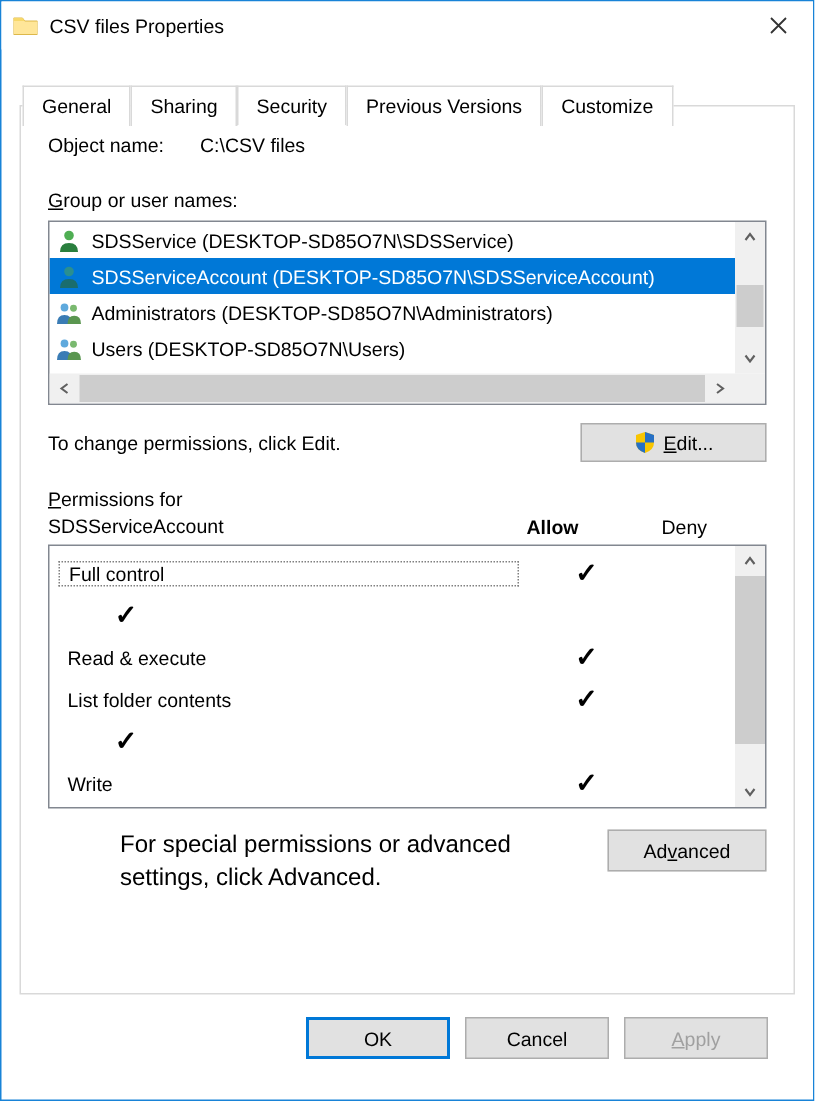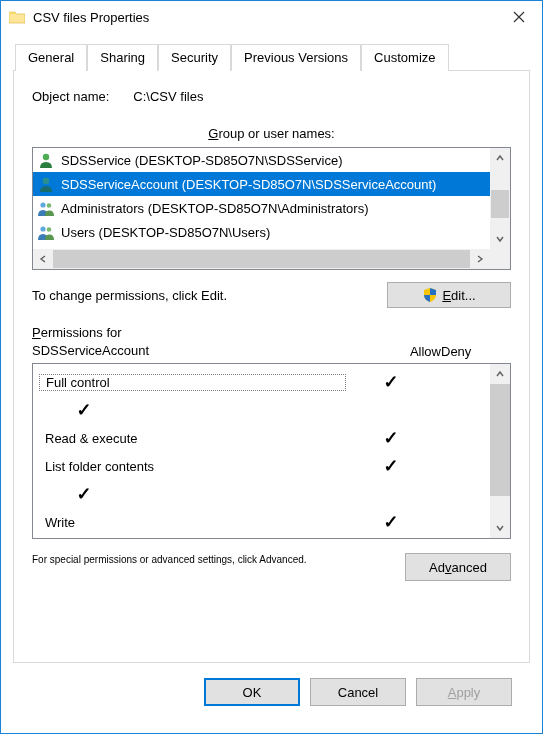--- a/index.html
+++ b/index.html
@@ -3,27 +3,27 @@
 <meta charset="utf-8">
 <style>
 * { box-sizing: border-box; margin: 0; padding: 0; }
 body { font-family: "Segoe UI", Tahoma, sans-serif; font-size: 13px; background: #fff; width: 543px; height: 734px; overflow: hidden; }
 .window { width: 543px; height: 734px; border: 1px solid #1883d7; display: flex; flex-direction: column; }
 .titlebar { height: 32px; display: flex; align-items: center; padding: 0 0 0 8px; background: #fff; }
 .titlebar .folder-icon { width: 16px; height: 14px; margin-right: 8px; }
 .titlebar .title { flex: 1; font-size: 13px; }
 .titlebar .close { width: 46px; height: 32px; display: flex; align-items: center; justify-content: center; font-size: 15px; font-family: Arial; color: #333; }
 .dialog-body { flex: 1; padding: 10px 12px 12px 12px; display: flex; flex-direction: column; }
-.tab-strip { display: flex; position: relative; top: 1px; z-index: 2; padding-left: 2px; }
+.tab-strip { display: flex; position: relative; top: 14px; z-index: 2; padding-left: 2px; }
 .tab { padding: 5px 12px; border: 1px solid #d9d9d9; border-bottom: none; background: #fff; margin-right: 0; font-size: 13px; cursor: pointer; }
 .tab.inactive { background: #fff; border-color: #d9d9d9; }
 .tab.active { background: #fff; border-bottom: 1px solid #fff; position: relative; z-index: 3; }
 .tab-pane { border: 1px solid #d9d9d9; flex: 1; padding: 18px 18px 14px 18px; background: #fff; }
 .row-obj { display: flex; gap: 24px; margin-bottom: 22px; font-size: 13px; }
-.section-label { font-size: 13px; margin-bottom: 6px; text-align: center; }
+.section-label { font-size: 13px; margin-bottom: 6px; }
 .underline { text-decoration: underline; }
 .users-list { border: 1px solid #828790; height: 123px; position: relative; overflow: hidden; background: #fff; }
 .users-inner { position: absolute; top: 0; left: 0; right: 20px; bottom: 20px; overflow: hidden; }
 .user-item { display: flex; align-items: center; height: 24px; padding: 0 4px; gap: 6px; white-space: nowrap; }
 .user-item.selected { background: #0078d7; color: #fff; }
 .usr-icon { width: 18px; height: 18px; flex-shrink: 0; }
 .vscroll { position: absolute; right: 0; top: 0; width: 20px; bottom: 20px; background: #f0f0f0; display: flex; flex-direction: column; }
 .vscroll .arr { height: 20px; display: flex; align-items: center; justify-content: center; font-size: 10px; color: #606060; }
 .vscroll .track { flex: 1; position: relative; }
 .vscroll .thumb { position: absolute; left: 1px; right: 1px; top: 22px; height: 28px; background: #cdcdcd; }
@@ -31,35 +31,35 @@
 .hscroll .arr { width: 20px; display: flex; align-items: center; justify-content: center; font-size: 10px; color: #606060; }
 .hscroll .track { flex: 1; background: #cdcdcd; margin: 1px 0; }
 .corner { position: absolute; right: 0; bottom: 0; width: 20px; height: 20px; background: #f0f0f0; }
 .hint-row { display: flex; align-items: center; margin: 12px 0 16px 0; }
 .hint-row .txt { flex: 1; font-size: 13px; }
 .btn { border: 1px solid #adadad; background: #e1e1e1; font-family: inherit; font-size: 13px; cursor: pointer; display: inline-flex; align-items: center; justify-content: center; gap: 4px; }
 .btn-edit { width: 124px; height: 26px; }
 .btn-adv { width: 106px; height: 28px; }
 .perm-header { display: flex; align-items: flex-end; font-size: 13px; margin-bottom: 4px; }
 .perm-header .hleft { flex: 1; line-height: 1.35; }
-.perm-header .hallow { width: 90px; text-align: right; }
+.perm-header .hallow { width: 90px; text-align: left; font-weight: bold; }
 .perm-header .hdeny { width: 70px; text-align: left; }
 .perm-list { border: 1px solid #828790; height: 176px; position: relative; background: #fff; }
 .perm-inner { position: absolute; top: 0; left: 0; right: 20px; bottom: 0; padding: 4px 6px 2px 6px; }
 .perm-row { display: flex; align-items: center; height: 28px; font-size: 13px; }
 .perm-row .pname { flex: 1; padding-left: 6px; }
 .perm-row.first .pname { border: 1px dotted #808080; }
 .perm-row .pallow { width: 90px; text-align: center; font-size: 18px; font-weight: bold; }
 .perm-row .pdeny { width: 48px; text-align: center; }
 .perm-vscroll { position: absolute; right: 0; top: 0; bottom: 0; width: 20px; background: #f0f0f0; display: flex; flex-direction: column; }
 .perm-vscroll .arr { height: 20px; display: flex; align-items: center; justify-content: center; font-size: 10px; color: #606060; }
 .perm-vscroll .track { flex: 1; position: relative; }
 .perm-vscroll .thumb { position: absolute; left: 0; right: 0; top: 0; height: 112px; background: #cdcdcd; }
 .adv-row { display: flex; margin: 14px 0 6px 0; gap: 12px; }
-.adv-row .txt { flex: 1; font-size: 10px; line-height: 1.4; }
+.adv-row .txt { flex: 1; font-size: 16px; line-height: 1.4; margin-left: 48px; }
 .dlg-buttons { height: 58px; border-top: 0; display: flex; align-items: center; justify-content: flex-end; gap: 10px; padding: 0 18px; }
 .dlg-btn { width: 96px; height: 28px; border: 1px solid #adadad; background: #e1e1e1; font-family: Liberation Sans, sans-serif; font-size: 13px; cursor: pointer; }
 .dlg-btn.default { border: 2px solid #0078d7; }
 .dlg-btn.disabled { color: #a0a0a0; cursor: default; }
 .shield { width: 16px; height: 16px; }
 </style>
 </head>
 <body>
 
 <div class="window">

